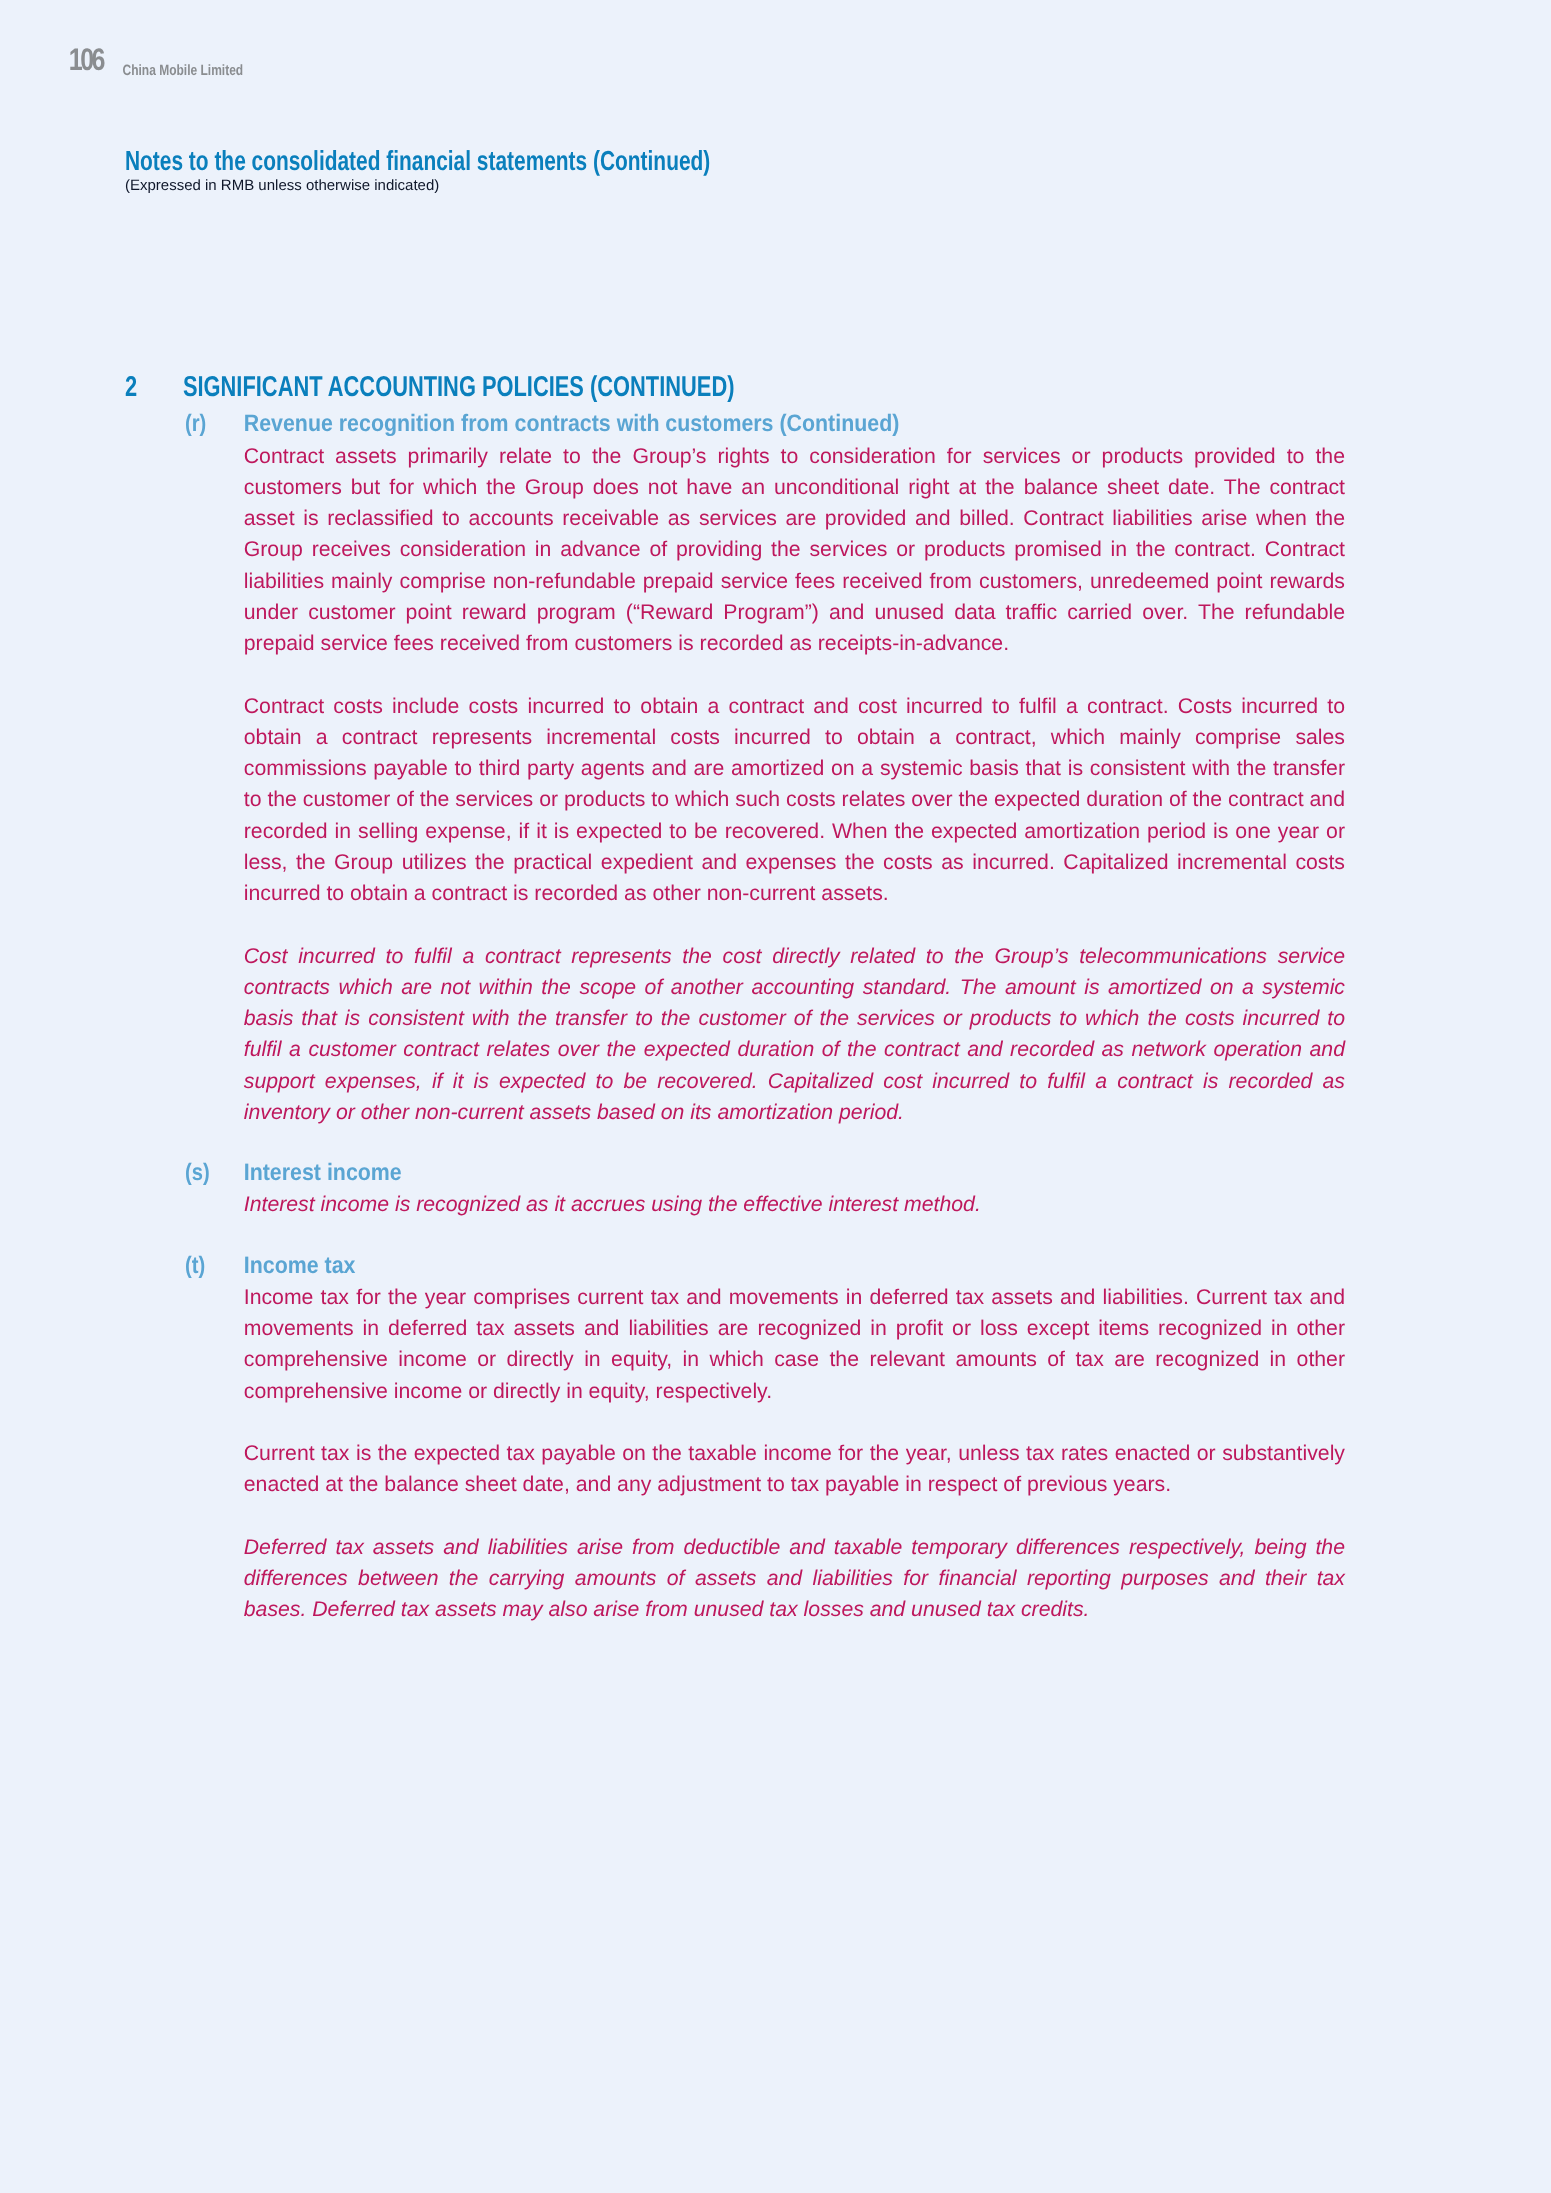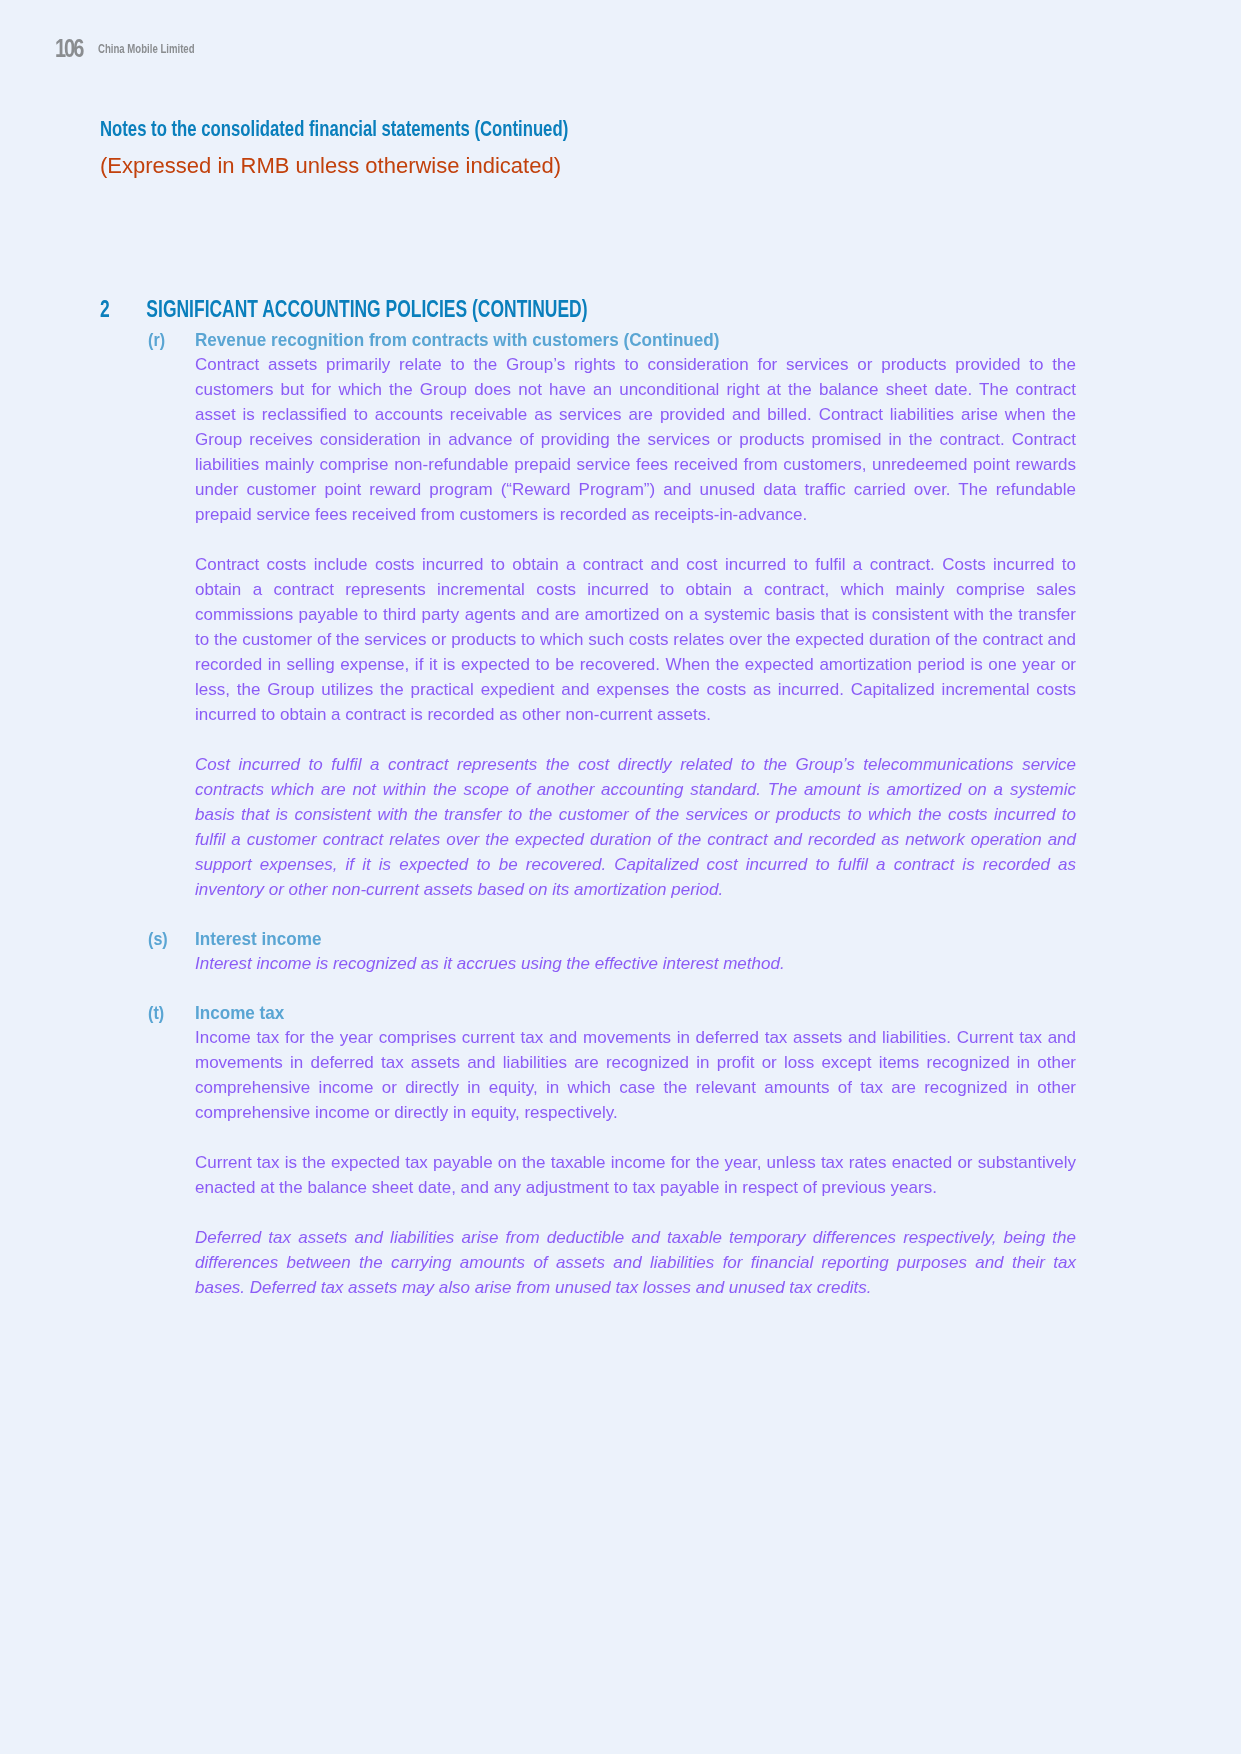--- a/index.html
+++ b/index.html
@@ -10,21 +10,21 @@
       position: relative;
       overflow: hidden;
       font-family: "Liberation Sans", sans-serif;
       color: #3a3a3a;
     }
     .page-header {
       position: absolute;
       left: 55px;
       top: 34px;
       display: flex;
-      align-items: center;
+      align-items: flex-end;
     }
     .page-number {
       font-family: "Liberation Sans", sans-serif;
       font-weight: bold;
       font-size: 25px;
       color: #8a8d90;
       letter-spacing: -2.5px;
       transform: scaleX(0.8);
       transform-origin: left;
       display: inline-block;
@@ -49,23 +49,23 @@
       font-weight: bold;
       font-size: 22px;
       color: #0a7fbc;
       transform: scaleX(0.76);
       transform-origin: left;
       white-space: nowrap;
     }
     .doc-subtitle {
       position: absolute;
       left: 100px;
-      top: 153px;
-      font-size: 22px;
-      color: #c2410c;
+      top: 141px;
+      font-size: 12px;
+      color: #0f172a;
       white-space: nowrap;
     }
     .section-heading {
       position: absolute;
       left: 100px;
       top: 296px;
       font-weight: bold;
       font-size: 23px;
       color: #0a7fbc;
       white-space: nowrap;
@@ -102,21 +102,21 @@
       line-height: 25px;
       white-space: nowrap;
       transform: scaleX(0.9);
       transform-origin: left;
     }
     .para {
       margin-left: 47px;
       width: 881px;
       font-size: 17px;
       line-height: 25px;
-      color: #8b5cf6;
+      color: #be185d;
       text-align: justify;
       margin-top: 0;
       margin-bottom: 25px;
     }
     .para:last-child { margin-bottom: 0; font-style: italic; }
   </style>
 </head>
 <body>
 
 <div class="page-header">

